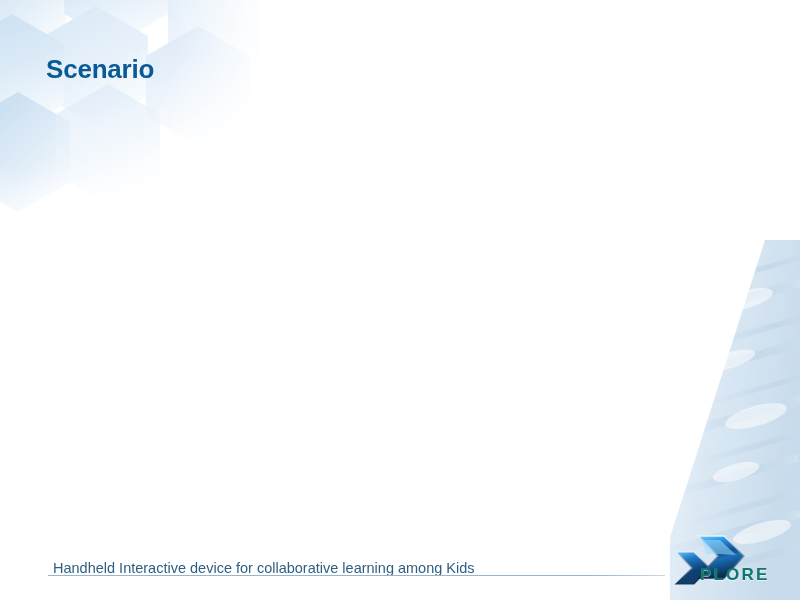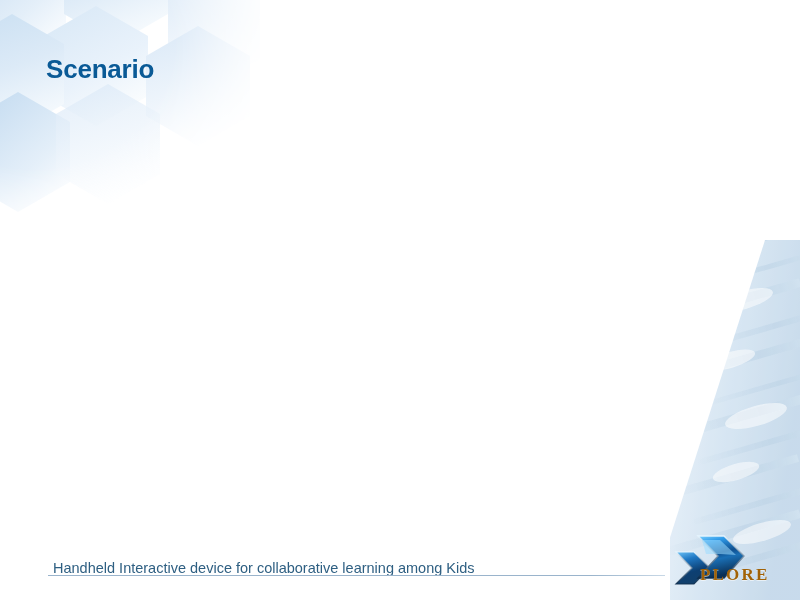--- a/index.html
+++ b/index.html
@@ -78,25 +78,25 @@
     position: absolute;
     left: 672px;
     top: 532px;
     width: 122px;
     height: 60px;
   }
   #logo-wordmark {
     position: absolute;
     left: 700px;
     top: 565px;
-    font-family: Liberation Serif, serif;
+    font-family: Liberation Sans, sans-serif;
     font-size: 17px;
     font-weight: bold;
     letter-spacing: 2.2px;
-    color: #a16207;
+    color: #0f766e;
     text-shadow: 0 1px 0 rgba(255,255,255,0.55);
   }
 </style>
 </head>
 <body>
 
 <div id="slide">
 
   <div id="hex-deco">
     <svg width="260" height="230" viewBox="0 0 260 230" xmlns="http://www.w3.org/2000/svg">

